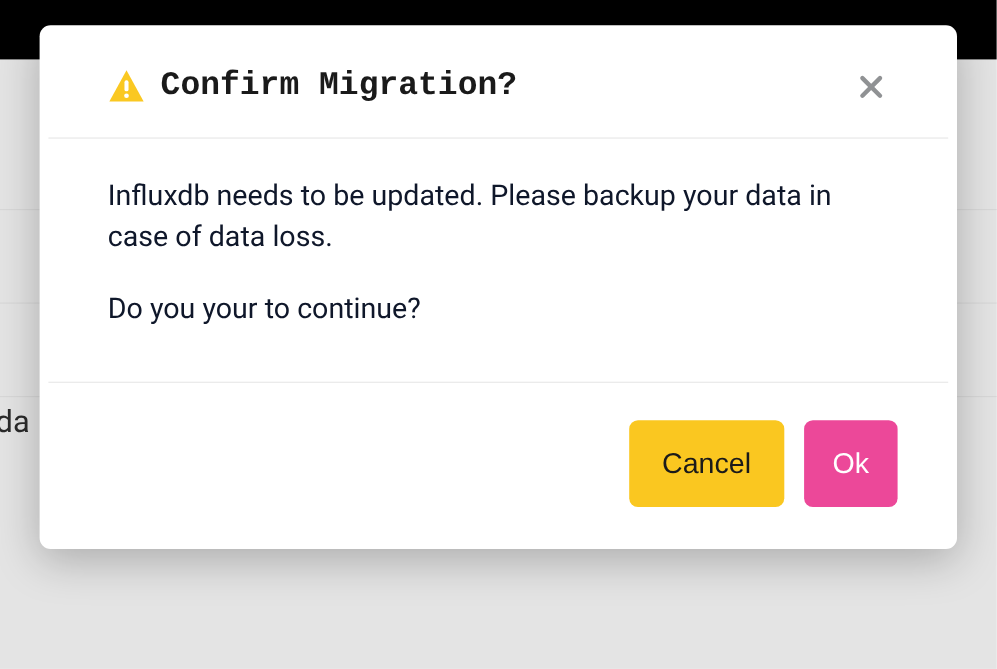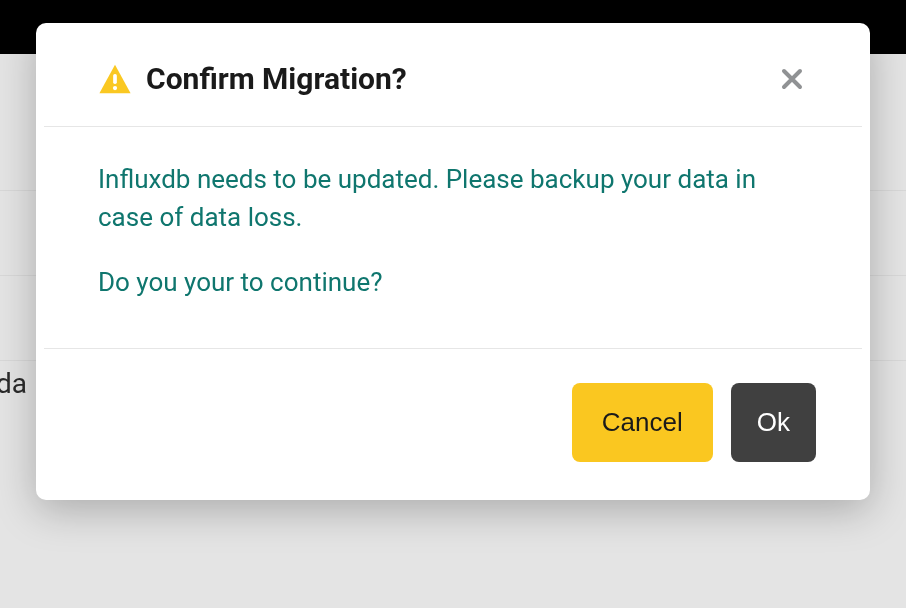--- a/index.html
+++ b/index.html
@@ -47,20 +47,21 @@
       align-items: flex-start;
       justify-content: space-between;
       padding: 38px 54px 30px 54px;
       border-bottom: 1px solid #e6e6e6;
       margin: 0 8px;
     }
     .modal-title-row {
       display: flex;
       align-items: center;
       gap: 14px;
+      font-family: Liberation Mono, monospace;
     }
     .warn-icon svg { display: block; }
     .modal-title {
       font-size: 30px;
       font-weight: 700;
       color: #1a1a1a;
     }
     .close-btn {
       background: none;
       border: none;
@@ -71,21 +72,21 @@
     }
     .close-btn svg { display: block; }
     .modal-body {
       padding: 34px 54px 40px 54px;
       margin: 0 8px;
       border-bottom: 1px solid #e6e6e6;
     }
     .modal-text {
       font-size: 26px;
       line-height: 1.45;
-      color: #0f766e;
+      color: #0f172a;
       margin-bottom: 28px;
     }
     .modal-text:last-child { margin-bottom: 6px; }
     .modal-footer {
       display: flex;
       justify-content: flex-end;
       gap: 18px;
       padding: 34px 54px 38px 54px;
     }
     .btn {
@@ -94,21 +95,21 @@
       font-size: 26px;
       font-weight: 500;
       padding: 24px 30px;
       cursor: pointer;
     }
     .btn-cancel {
       background: #fac720;
       color: #1a1a1a;
     }
     .btn-ok {
-      background: #404040;
+      background: #ec4899;
       color: #fff;
       padding: 16px 26px;
     }
   </style>
 </head>
 <body>
 
 <div class="backdrop">
   <div class="top-bar"></div>
   <div class="bg-line1"></div>

